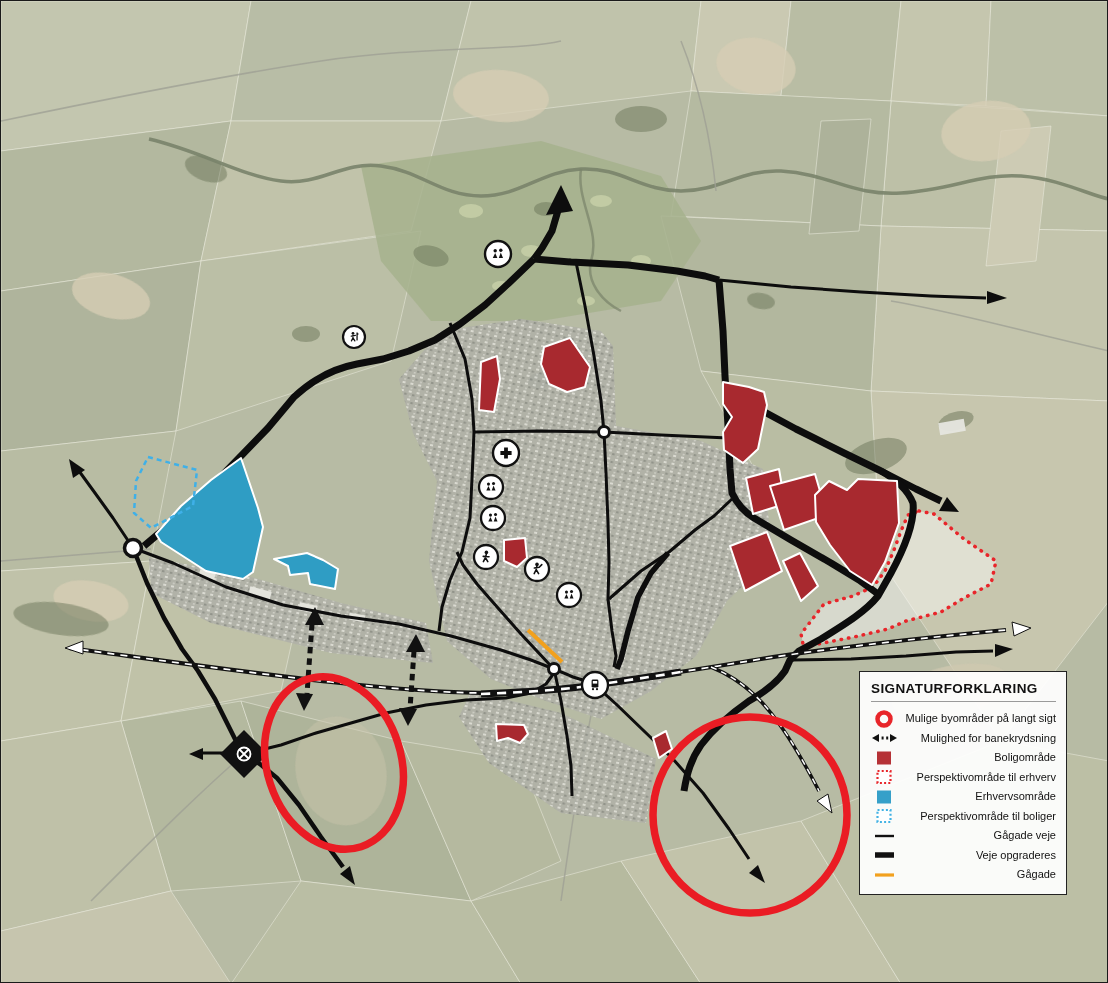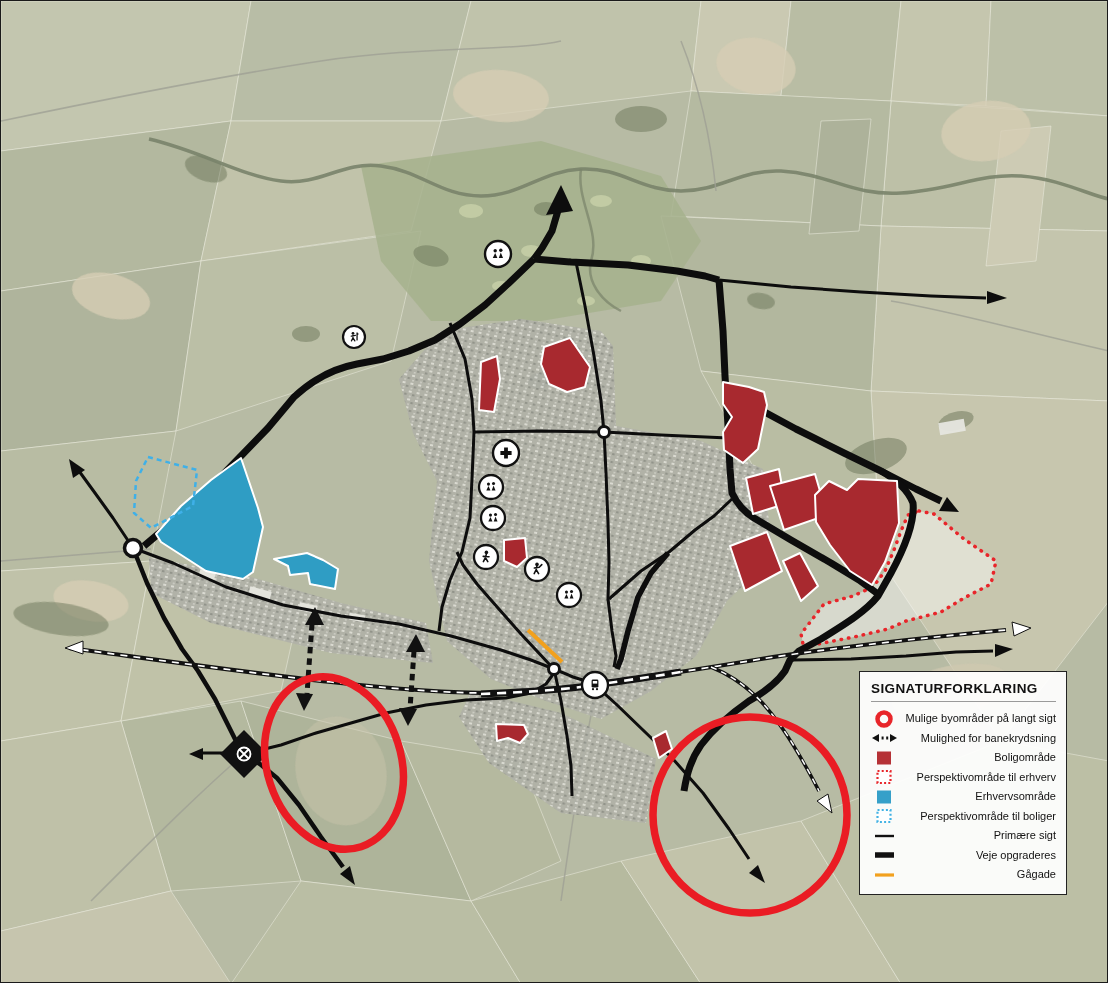--- a/index.html
+++ b/index.html
@@ -349,21 +349,21 @@
           </svg>
     </span>
     <span class="lbl">Perspektivområde til boliger</span>
   </div>
   <div class="lrow">
     <span class="sw">
       <svg width="27" height="16">
             <line x1="4" y1="8" x2="23" y2="8" stroke="#111" stroke-width="2.4"></line>
           </svg>
     </span>
-    <span class="lbl">Primære sigt</span>
+    <span class="lbl">Gågade veje</span>
   </div>
   <div class="lrow">
     <span class="sw">
       <svg width="27" height="16">
             <line x1="4" y1="8" x2="23" y2="8" stroke="#111" stroke-width="5.5"></line>
           </svg>
     </span>
     <span class="lbl">Veje opgraderes</span>
   </div>
   <div class="lrow">

